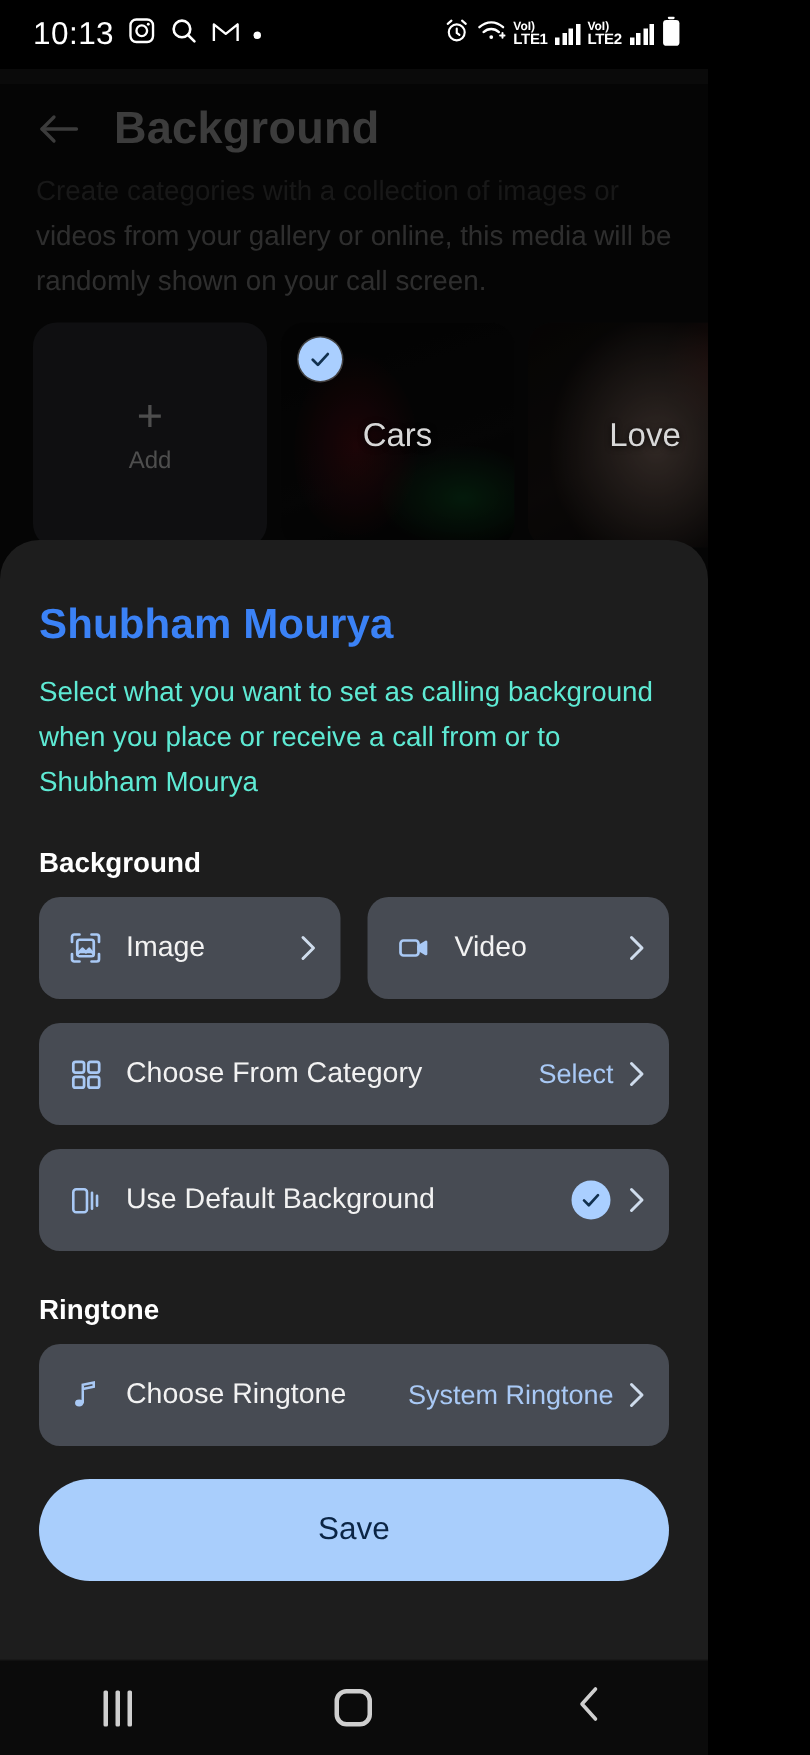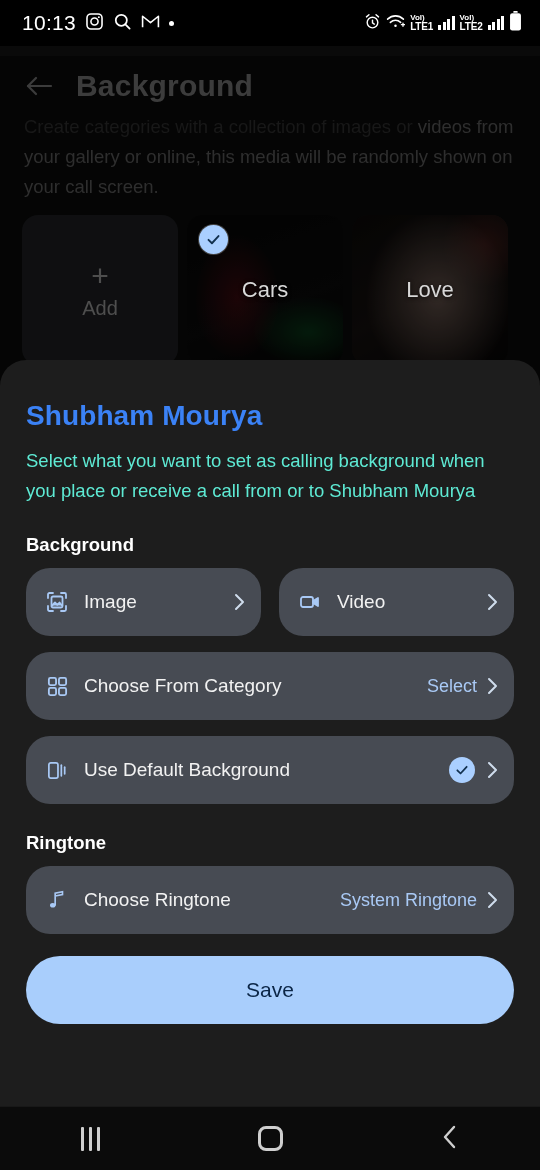--- a/index.html
+++ b/index.html
@@ -4,21 +4,21 @@
 <style>
   * { box-sizing: border-box; margin: 0; padding: 0; }
   html, body {
     width: 540px; height: 1170px;
     background: #000;
     font-family: "Liberation Sans", sans-serif;
     overflow: hidden;
   }
   .phone {
     position: relative;
-    width: 540px; height: 1170px;
+    width: 472px; height: 1170px;
     background: #0a0a0a;
     overflow: hidden;
   }
 
   
   .statusbar {
     position: absolute; top: 0; left: 0; right: 0; height: 46px;
     display: flex; align-items: center; justify-content: space-between;
     padding: 0 18px 0 22px;
     background: #000;
@@ -61,21 +61,21 @@
     width: 156px; height: 150px; border-radius: 16px;
     position: relative; overflow: hidden;
     display: flex; align-items: center; justify-content: center;
     flex: none;
   }
   .cat-add {
     background: #1c1d20;
     flex-direction: column; gap: 6px;
   }
   .cat-add .plus { font-size: 30px; color: #8e8e8e; font-weight: 300; line-height: 1; }
-  .cat-add .lbl { font-size: 20px; color: #8e8e8e; }
+  .cat-add .lbl { font-size: 16px; color: #8e8e8e; }
   .cat-img-label {
     font-size: 22px; color: #d8d8d8; font-weight: 500;
     position: relative; z-index: 2; text-shadow: 0 1px 4px rgba(0,0,0,.8);
   }
   .cars-bg {
     position: absolute; inset: 0;
     background:
       radial-gradient(ellipse 60px 90px at 32% 55%, rgba(160,20,30,.55), transparent 70%),
       radial-gradient(ellipse 80px 50px at 78% 78%, rgba(20,150,60,.55), transparent 70%),
       linear-gradient(160deg, #0b0b0b, #131313 60%, #070707);
@@ -112,21 +112,21 @@
   .sheet-desc {
     margin-top: 14px; font-size: 18.5px; line-height: 30px; color: #5eead4;
     max-width: 480px;
   }
   .section-label {
     font-size: 18.5px; font-weight: 700; color: #fff;
     margin-top: 28px; margin-bottom: 12px;
   }
   .row-pair { display: flex; gap: 18px; }
   .row {
-    background: #474b53; border-radius: 24px;
+    background: #474b53; border-radius: 14px;
     height: 68px; display: flex; align-items: center;
     padding: 0 16px 0 18px;
   }
   .row.half { flex: 1; }
   .row.full { width: 100%; margin-bottom: 16px; }
   .row .ico { width: 26px; height: 26px; display:flex; align-items:center; justify-content:center; flex: none; }
   .row .label { font-size: 19px; color: #f2f2f2; margin-left: 14px; white-space: nowrap; }
   .row .spacer { flex: 1; }
   .row .value { font-size: 18px; font-weight: 400; color: #a9c9f5; margin-right: 10px; white-space: nowrap; }
   .chev { width: 11px; height: 18px; flex: none; }

